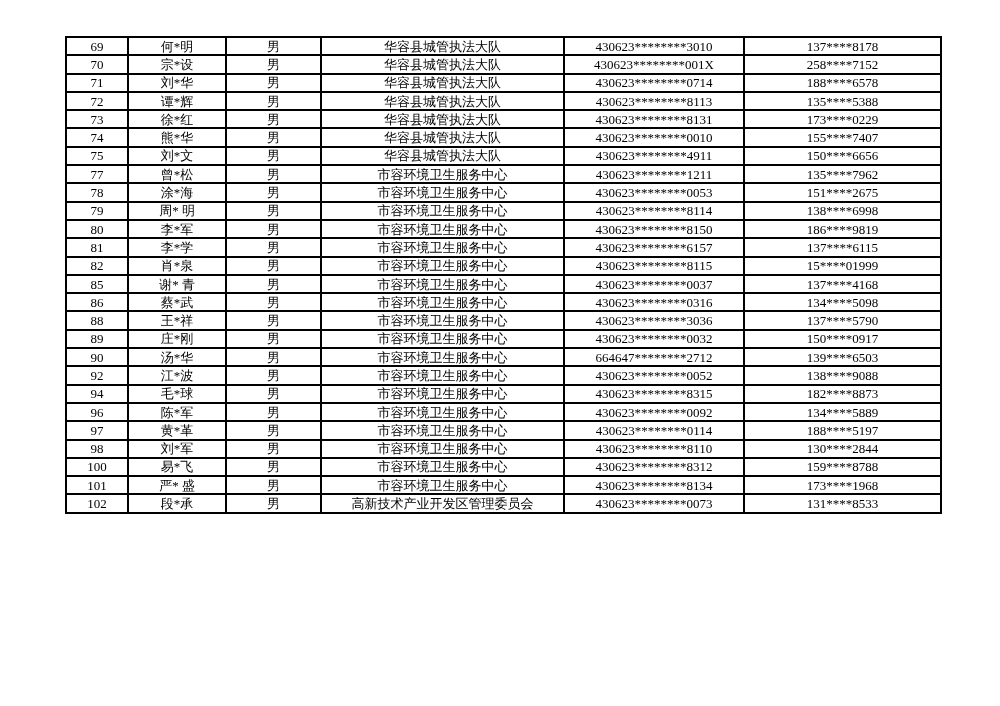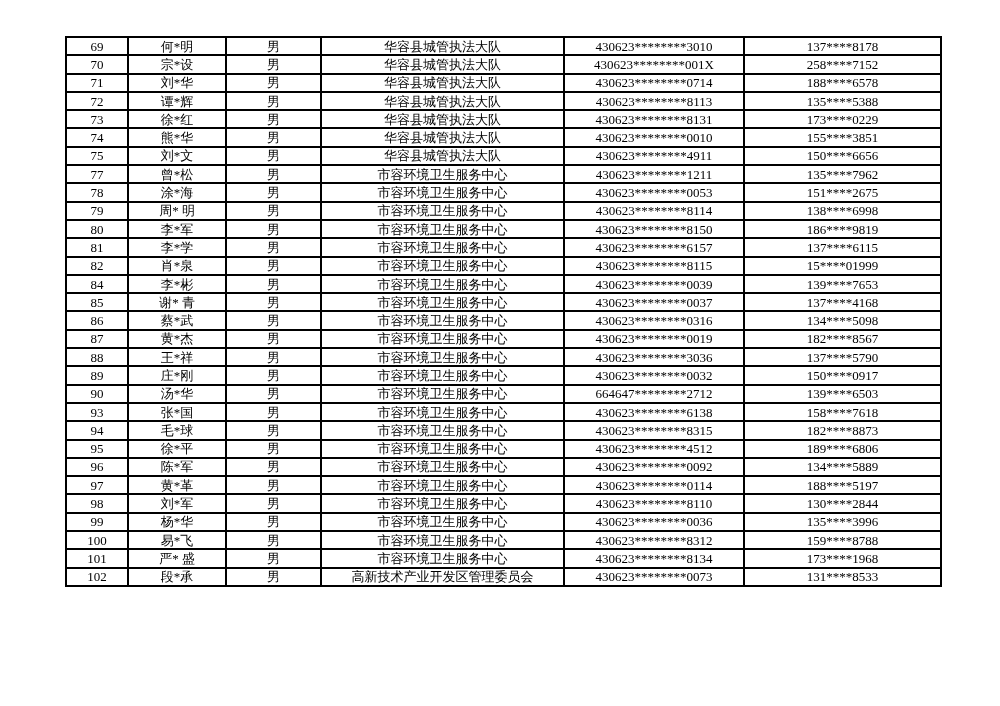--- a/index.html
+++ b/index.html
@@ -96,21 +96,21 @@
           <td>430623********8131</td>
           <td>173****0229</td>
         </tr>
 
         <tr>
           <td>74</td>
           <td>熊*华</td>
           <td>男</td>
           <td>华容县城管执法大队</td>
           <td>430623********0010</td>
-          <td>155****3851</td>
+          <td>155****7407</td>
         </tr>
 
         <tr>
           <td>75</td>
           <td>刘*文</td>
           <td>男</td>
           <td>华容县城管执法大队</td>
           <td>430623********4911</td>
           <td>150****6656</td>
         </tr>
@@ -164,55 +164,39 @@
         <tr>
           <td>82</td>
           <td>肖*泉</td>
           <td>男</td>
           <td>市容环境卫生服务中心</td>
           <td>430623********8115</td>
           <td>15****01999</td>
         </tr>
 
 
-        <tr>
-          <td>84</td>
-          <td>李*彬</td>
-          <td>男</td>
-          <td>市容环境卫生服务中心</td>
-          <td>430623********0039</td>
-          <td>139****7653</td>
-        </tr>
 
         <tr>
           <td>85</td>
           <td>谢* 青</td>
           <td>男</td>
           <td>市容环境卫生服务中心</td>
           <td>430623********0037</td>
           <td>137****4168</td>
         </tr>
 
         <tr>
           <td>86</td>
           <td>蔡*武</td>
           <td>男</td>
           <td>市容环境卫生服务中心</td>
           <td>430623********0316</td>
           <td>134****5098</td>
         </tr>
 
-        <tr>
-          <td>87</td>
-          <td>黄*杰</td>
-          <td>男</td>
-          <td>市容环境卫生服务中心</td>
-          <td>430623********0019</td>
-          <td>182****8567</td>
-        </tr>
 
         <tr>
           <td>88</td>
           <td>王*祥</td>
           <td>男</td>
           <td>市容环境卫生服务中心</td>
           <td>430623********3036</td>
           <td>137****5790</td>
         </tr>
 
@@ -228,47 +212,39 @@
         <tr>
           <td>90</td>
           <td>汤*华</td>
           <td>男</td>
           <td>市容环境卫生服务中心</td>
           <td>664647********2712</td>
           <td>139****6503</td>
         </tr>
 
 
-
-        <tr>
-          <td>93</td>
-          <td>张*国</td>
-          <td>男</td>
-          <td>市容环境卫生服务中心</td>
-          <td>430623********6138</td>
-          <td>158****7618</td>
-        </tr>
+        <tr>
+          <td>92</td>
+          <td>江*波</td>
+          <td>男</td>
+          <td>市容环境卫生服务中心</td>
+          <td>430623********0052</td>
+          <td>138****9088</td>
+        </tr>
+
 
         <tr>
           <td>94</td>
           <td>毛*球</td>
           <td>男</td>
           <td>市容环境卫生服务中心</td>
           <td>430623********8315</td>
           <td>182****8873</td>
         </tr>
 
-        <tr>
-          <td>95</td>
-          <td>徐*平</td>
-          <td>男</td>
-          <td>市容环境卫生服务中心</td>
-          <td>430623********4512</td>
-          <td>189****6806</td>
-        </tr>
 
         <tr>
           <td>96</td>
           <td>陈*军</td>
           <td>男</td>
           <td>市容环境卫生服务中心</td>
           <td>430623********0092</td>
           <td>134****5889</td>
         </tr>
 
@@ -283,28 +259,20 @@
 
         <tr>
           <td>98</td>
           <td>刘*军</td>
           <td>男</td>
           <td>市容环境卫生服务中心</td>
           <td>430623********8110</td>
           <td>130****2844</td>
         </tr>
 
-        <tr>
-          <td>99</td>
-          <td>杨*华</td>
-          <td>男</td>
-          <td>市容环境卫生服务中心</td>
-          <td>430623********0036</td>
-          <td>135****3996</td>
-        </tr>
 
         <tr>
           <td>100</td>
           <td>易*飞</td>
           <td>男</td>
           <td>市容环境卫生服务中心</td>
           <td>430623********8312</td>
           <td>159****8788</td>
         </tr>
 

